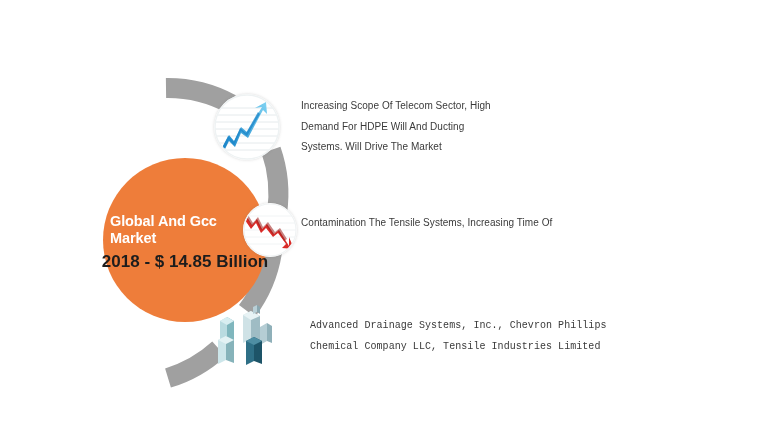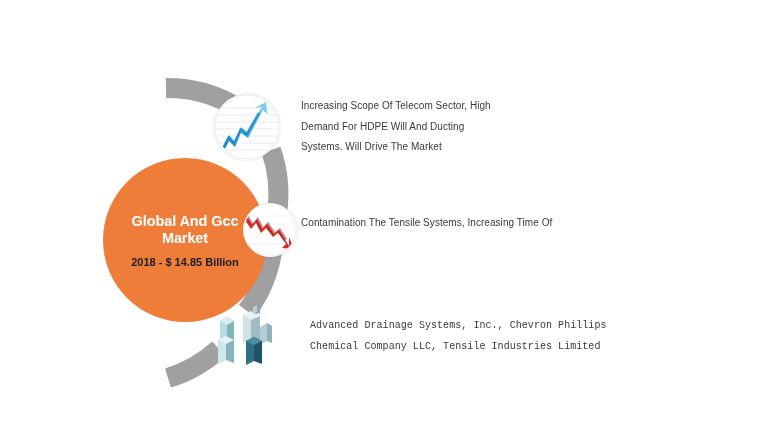--- a/index.html
+++ b/index.html
@@ -36,29 +36,29 @@
     align-items: center;
     justify-content: center;
     box-sizing: border-box;
     padding: 4px 6px 6px 6px;
   }
   .center-title {
     color: #ffffff;
     font-weight: bold;
     font-size: 14.5px;
     line-height: 17px;
-    text-align: center;
+    text-align: left;
     letter-spacing: -0.1px;
     margin: 4px 0 7px 0;
     width: 150px;
   }
   .center-stat {
     color: #1d1d1d;
     font-weight: bold;
-    font-size: 11px;
+    font-size: 17px;
     line-height: 16px;
     text-align: center;
     white-space: nowrap;
   }
 
   
   .ring-svg {
     position: absolute;
     left: 0;
     top: 0;

